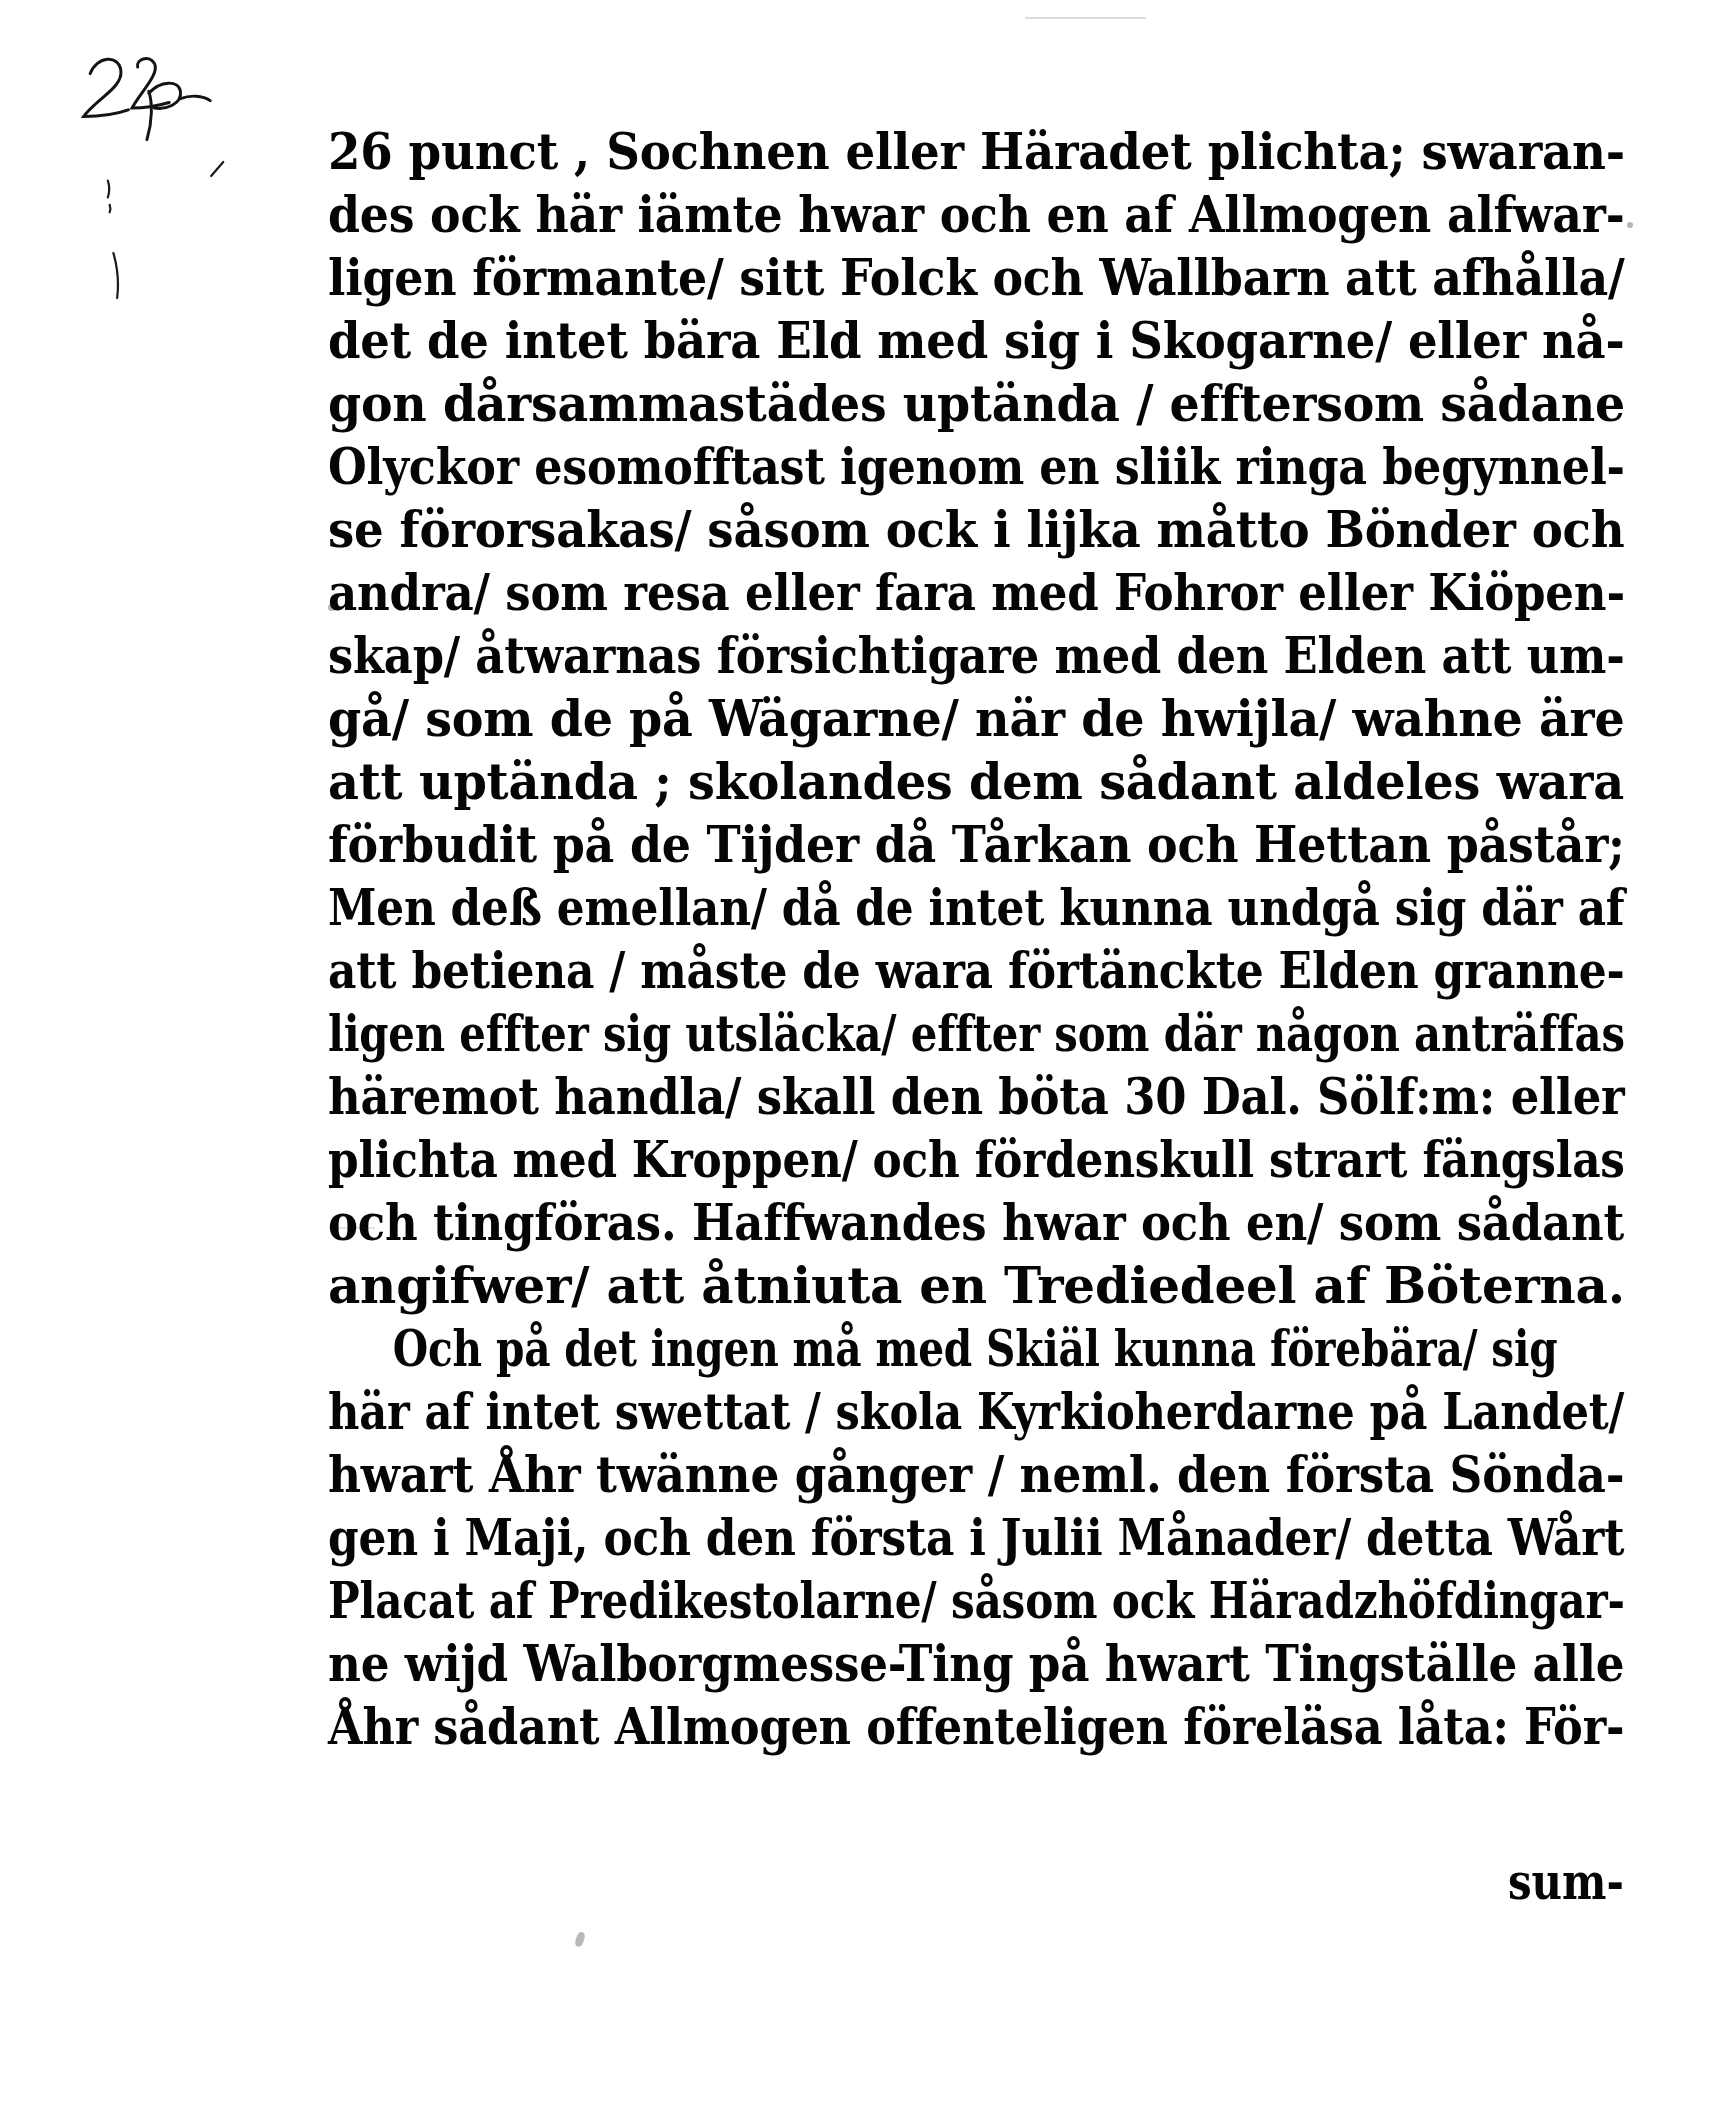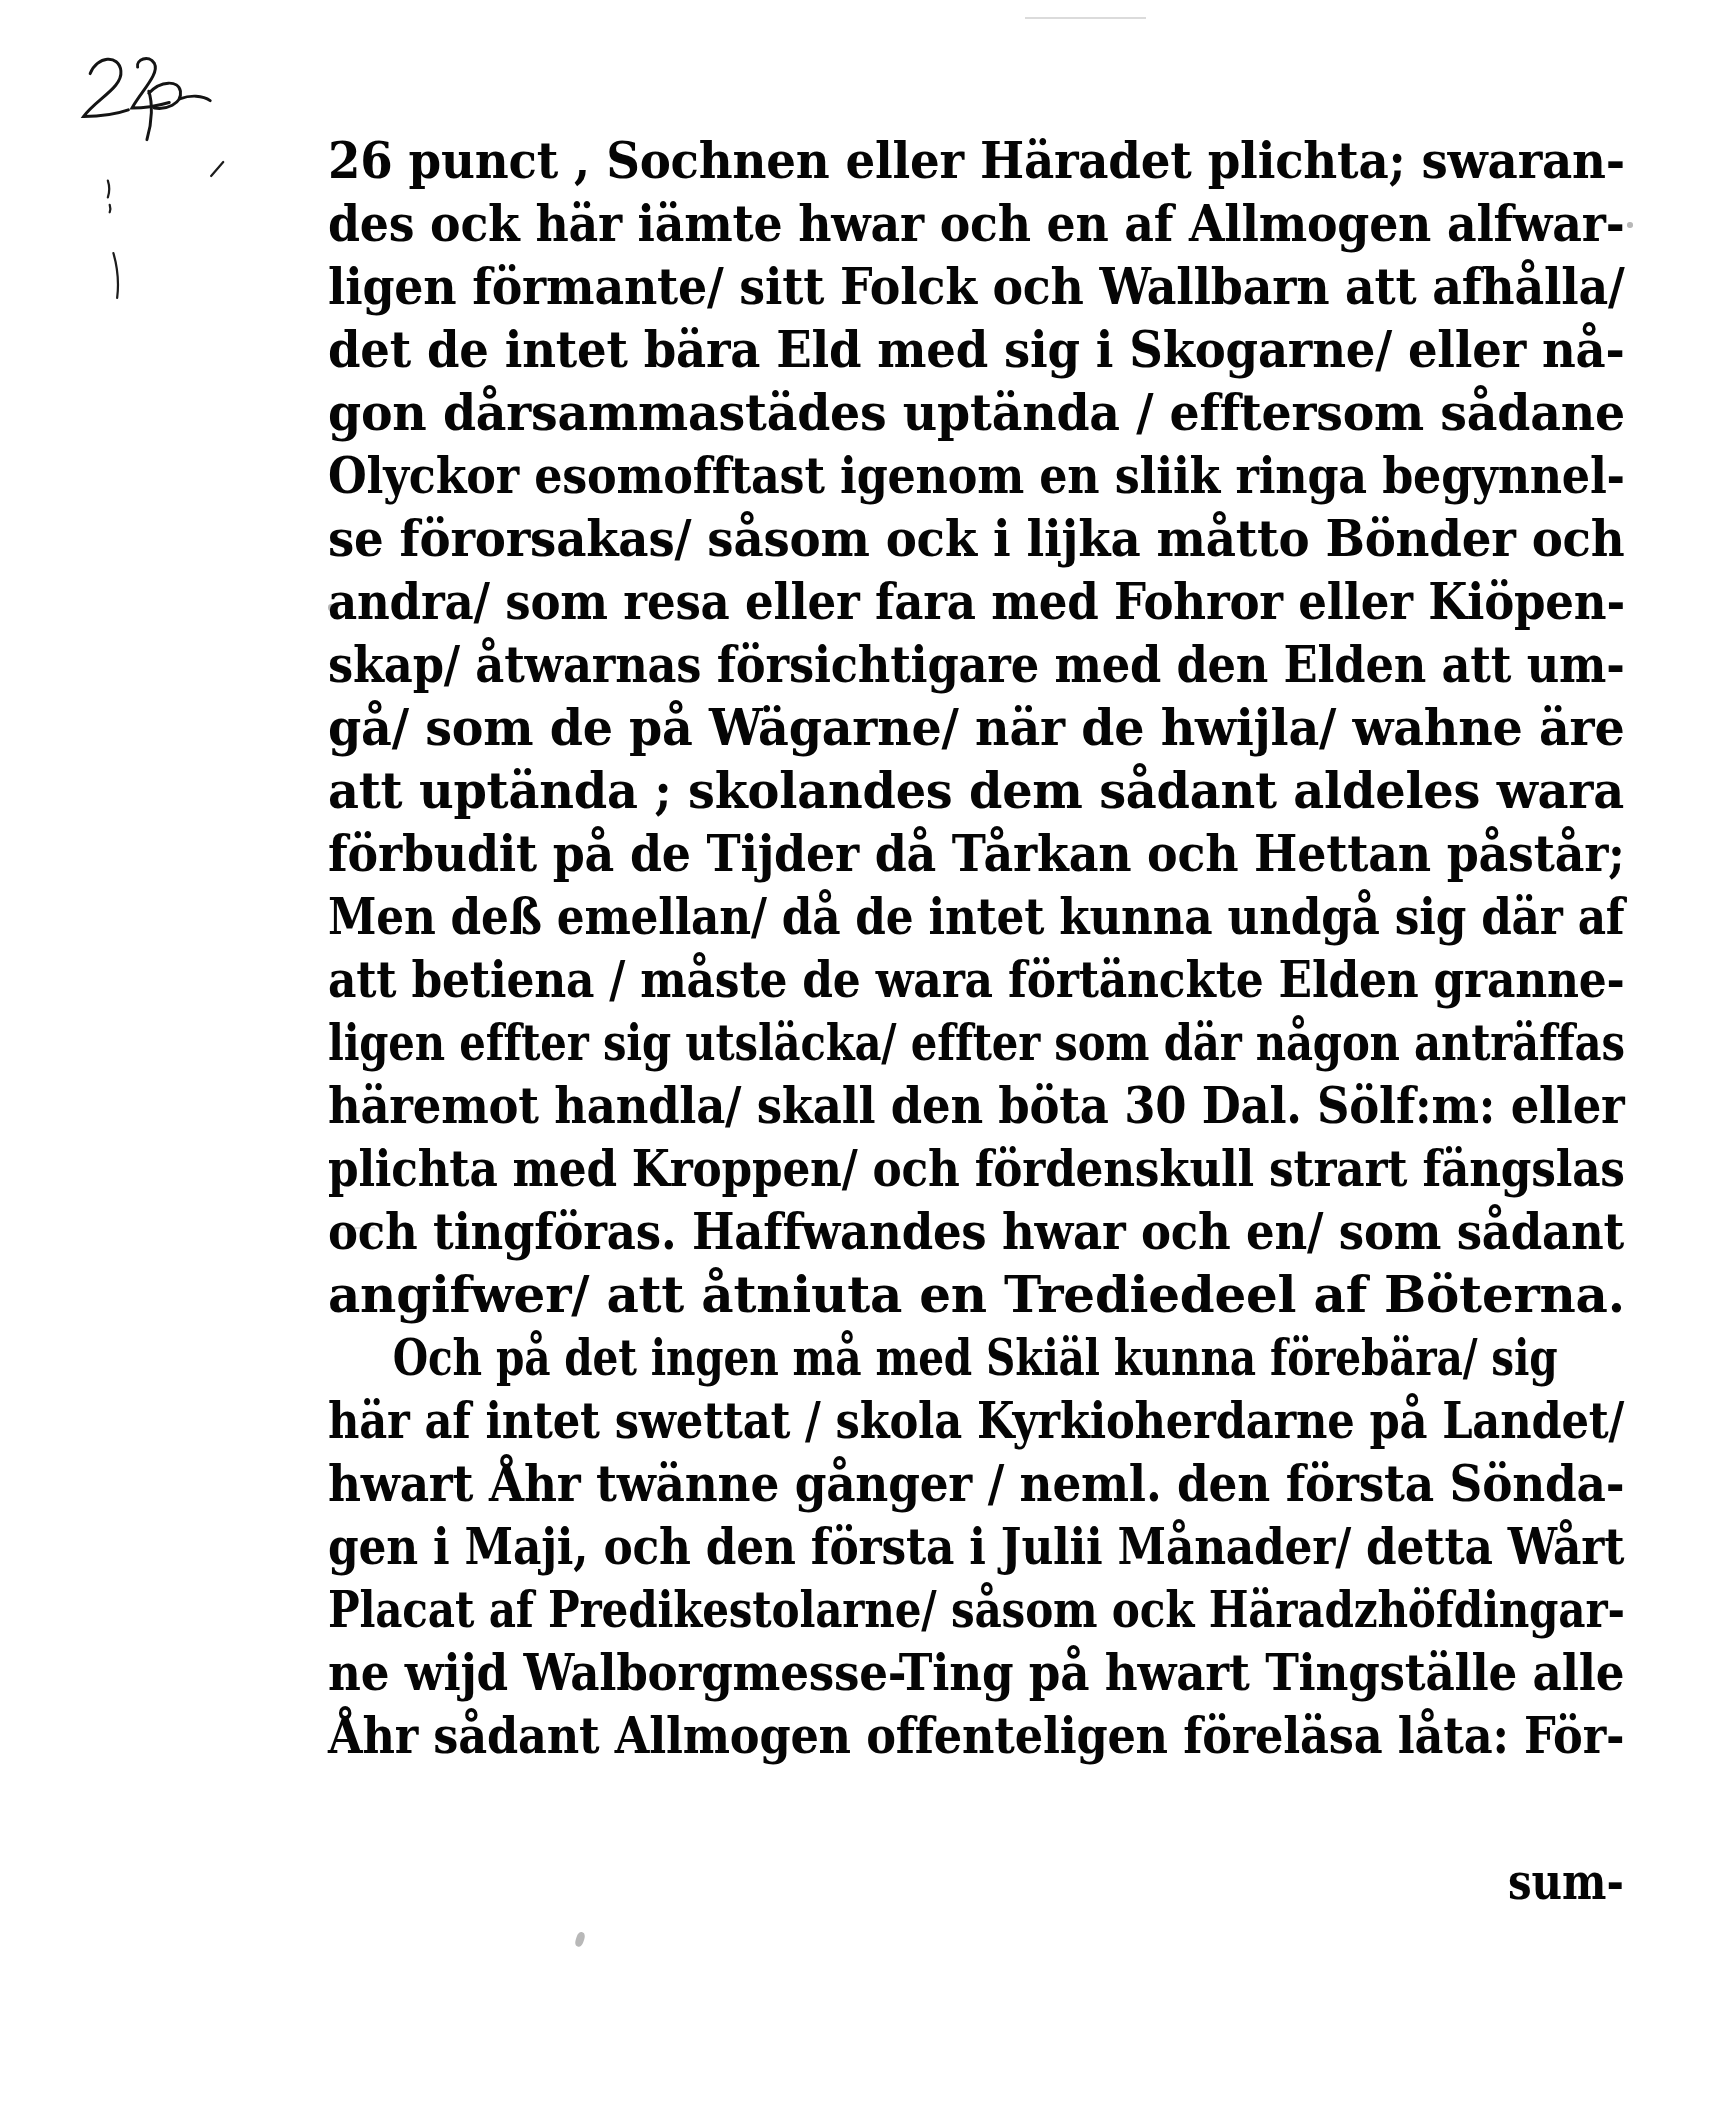--- a/index.html
+++ b/index.html
@@ -35,21 +35,21 @@
     width: 214px;
     height: 280px;
     pointer-events: none;
   }
   .marginalia svg { display: block; }
 
   
   .textblock {
     position: absolute;
     left: 328px;
-    top: 124px;
+    top: 115px;
     width: 1296px;
   }
 
   
   .line {
     position: relative;
     display: block;
     white-space: nowrap;
     color: #050505;
     font-family: "DejaVu Serif", "Liberation Serif", serif;

